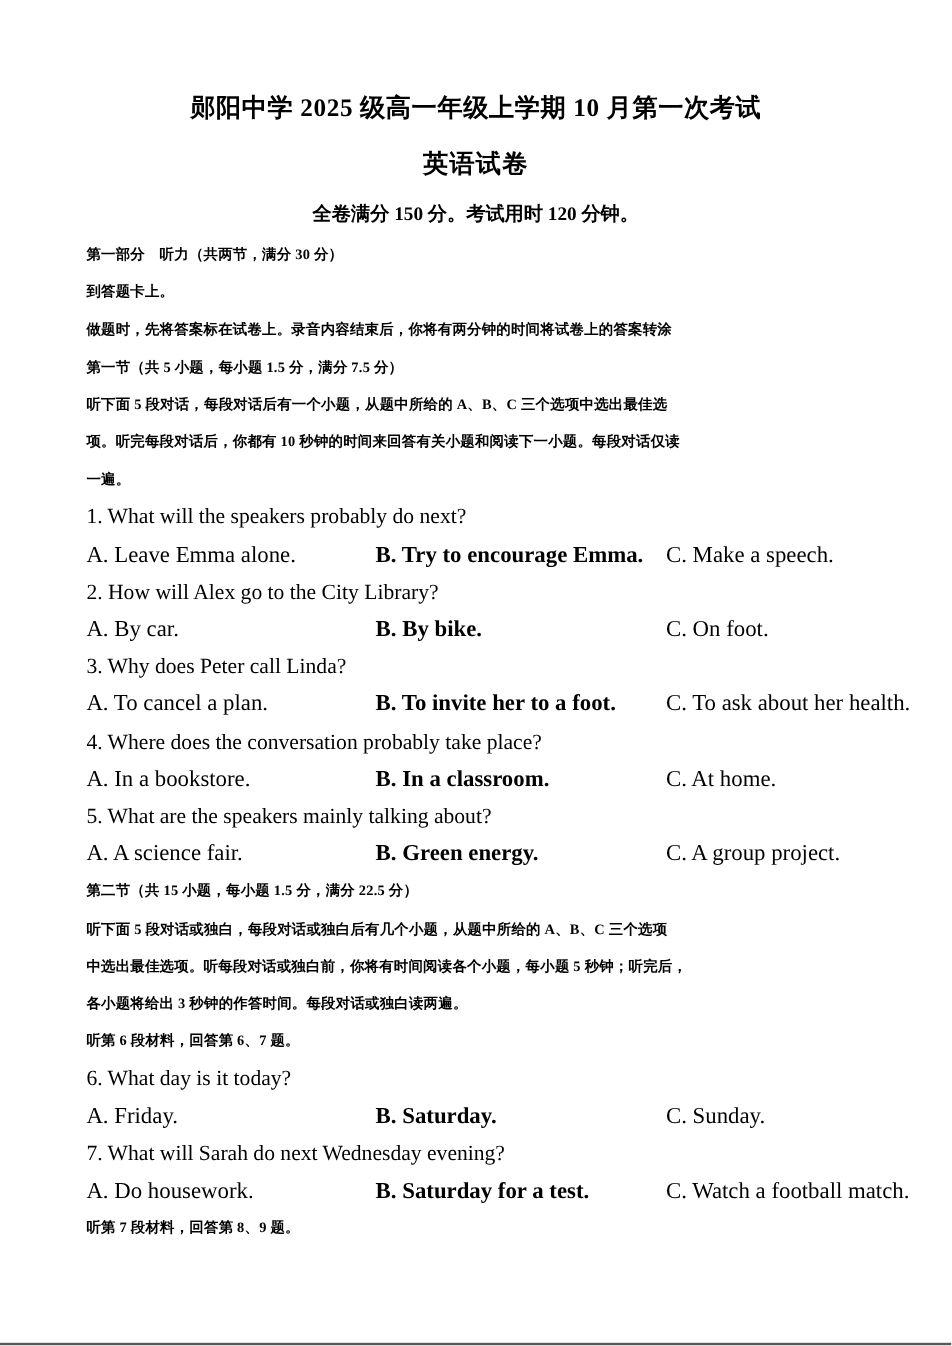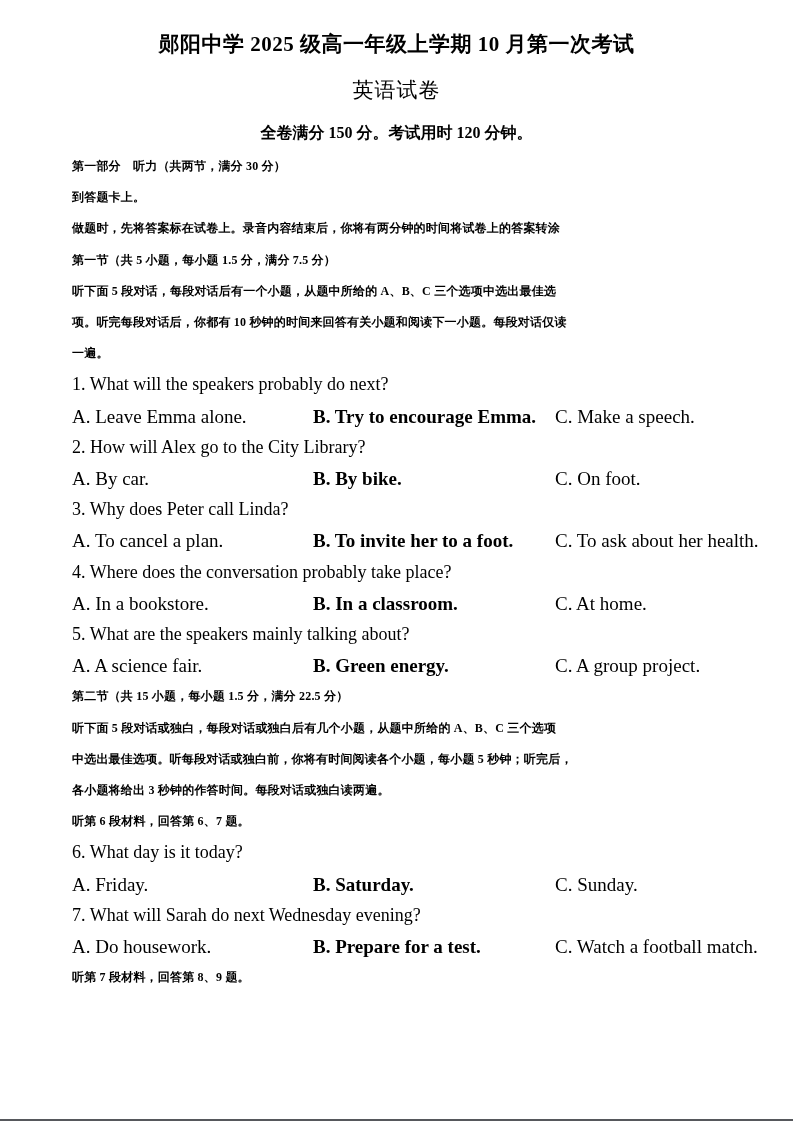--- a/index.html
+++ b/index.html
@@ -6,33 +6,33 @@
   .page {
     position: relative;
     width: 793px;
     height: 1122px;
     margin: 0 auto;
     background: #ffffff;
     color: #000000;
     font-family: "Liberation Serif", "DejaVu Serif", serif;
     overflow: hidden;
   }
-  header { padding-top: 30px; }
+  header { padding-top: 76px; }
   .title {
     font-size: 21px;
     line-height: 29px;
     font-weight: 700;
     text-align: center;
     margin: 0 0 17px 0;
     letter-spacing: 0.5px;
   }
   .subject {
     font-size: 21px;
     line-height: 29px;
-    font-weight: 400;
+    font-weight: 700;
     text-align: center;
     margin: 0 0 16px 0;
     letter-spacing: 1px;
   }
   .info {
     font-size: 16px;
     line-height: 24px;
     font-weight: 700;
     text-align: center;
     margin: 0;
@@ -115,19 +115,19 @@
       <div class="line zh">听第 6 段材料，回答第 6、7 题。</div>
       <div class="line en">6. What day is it today?</div>
       <div class="line opts">
         <span class="col-a">A. Friday.</span>
         <span class="col-b">B. Saturday.</span>
         <span class="col-c">C. Sunday.</span>
       </div>
       <div class="line en">7. What will Sarah do next Wednesday evening?</div>
       <div class="line opts">
         <span class="col-a">A. Do housework.</span>
-        <span class="col-b">B. Prepare for a test.</span>
+        <span class="col-b">B. Saturday for a test.</span>
         <span class="col-c">C. Watch a football match.</span>
       </div>
       <div class="line zh">听第 7 段材料，回答第 8、9 题。</div>
     </main>
   <div class="page-rule"></div>
 </div>
 
 </body></html>

